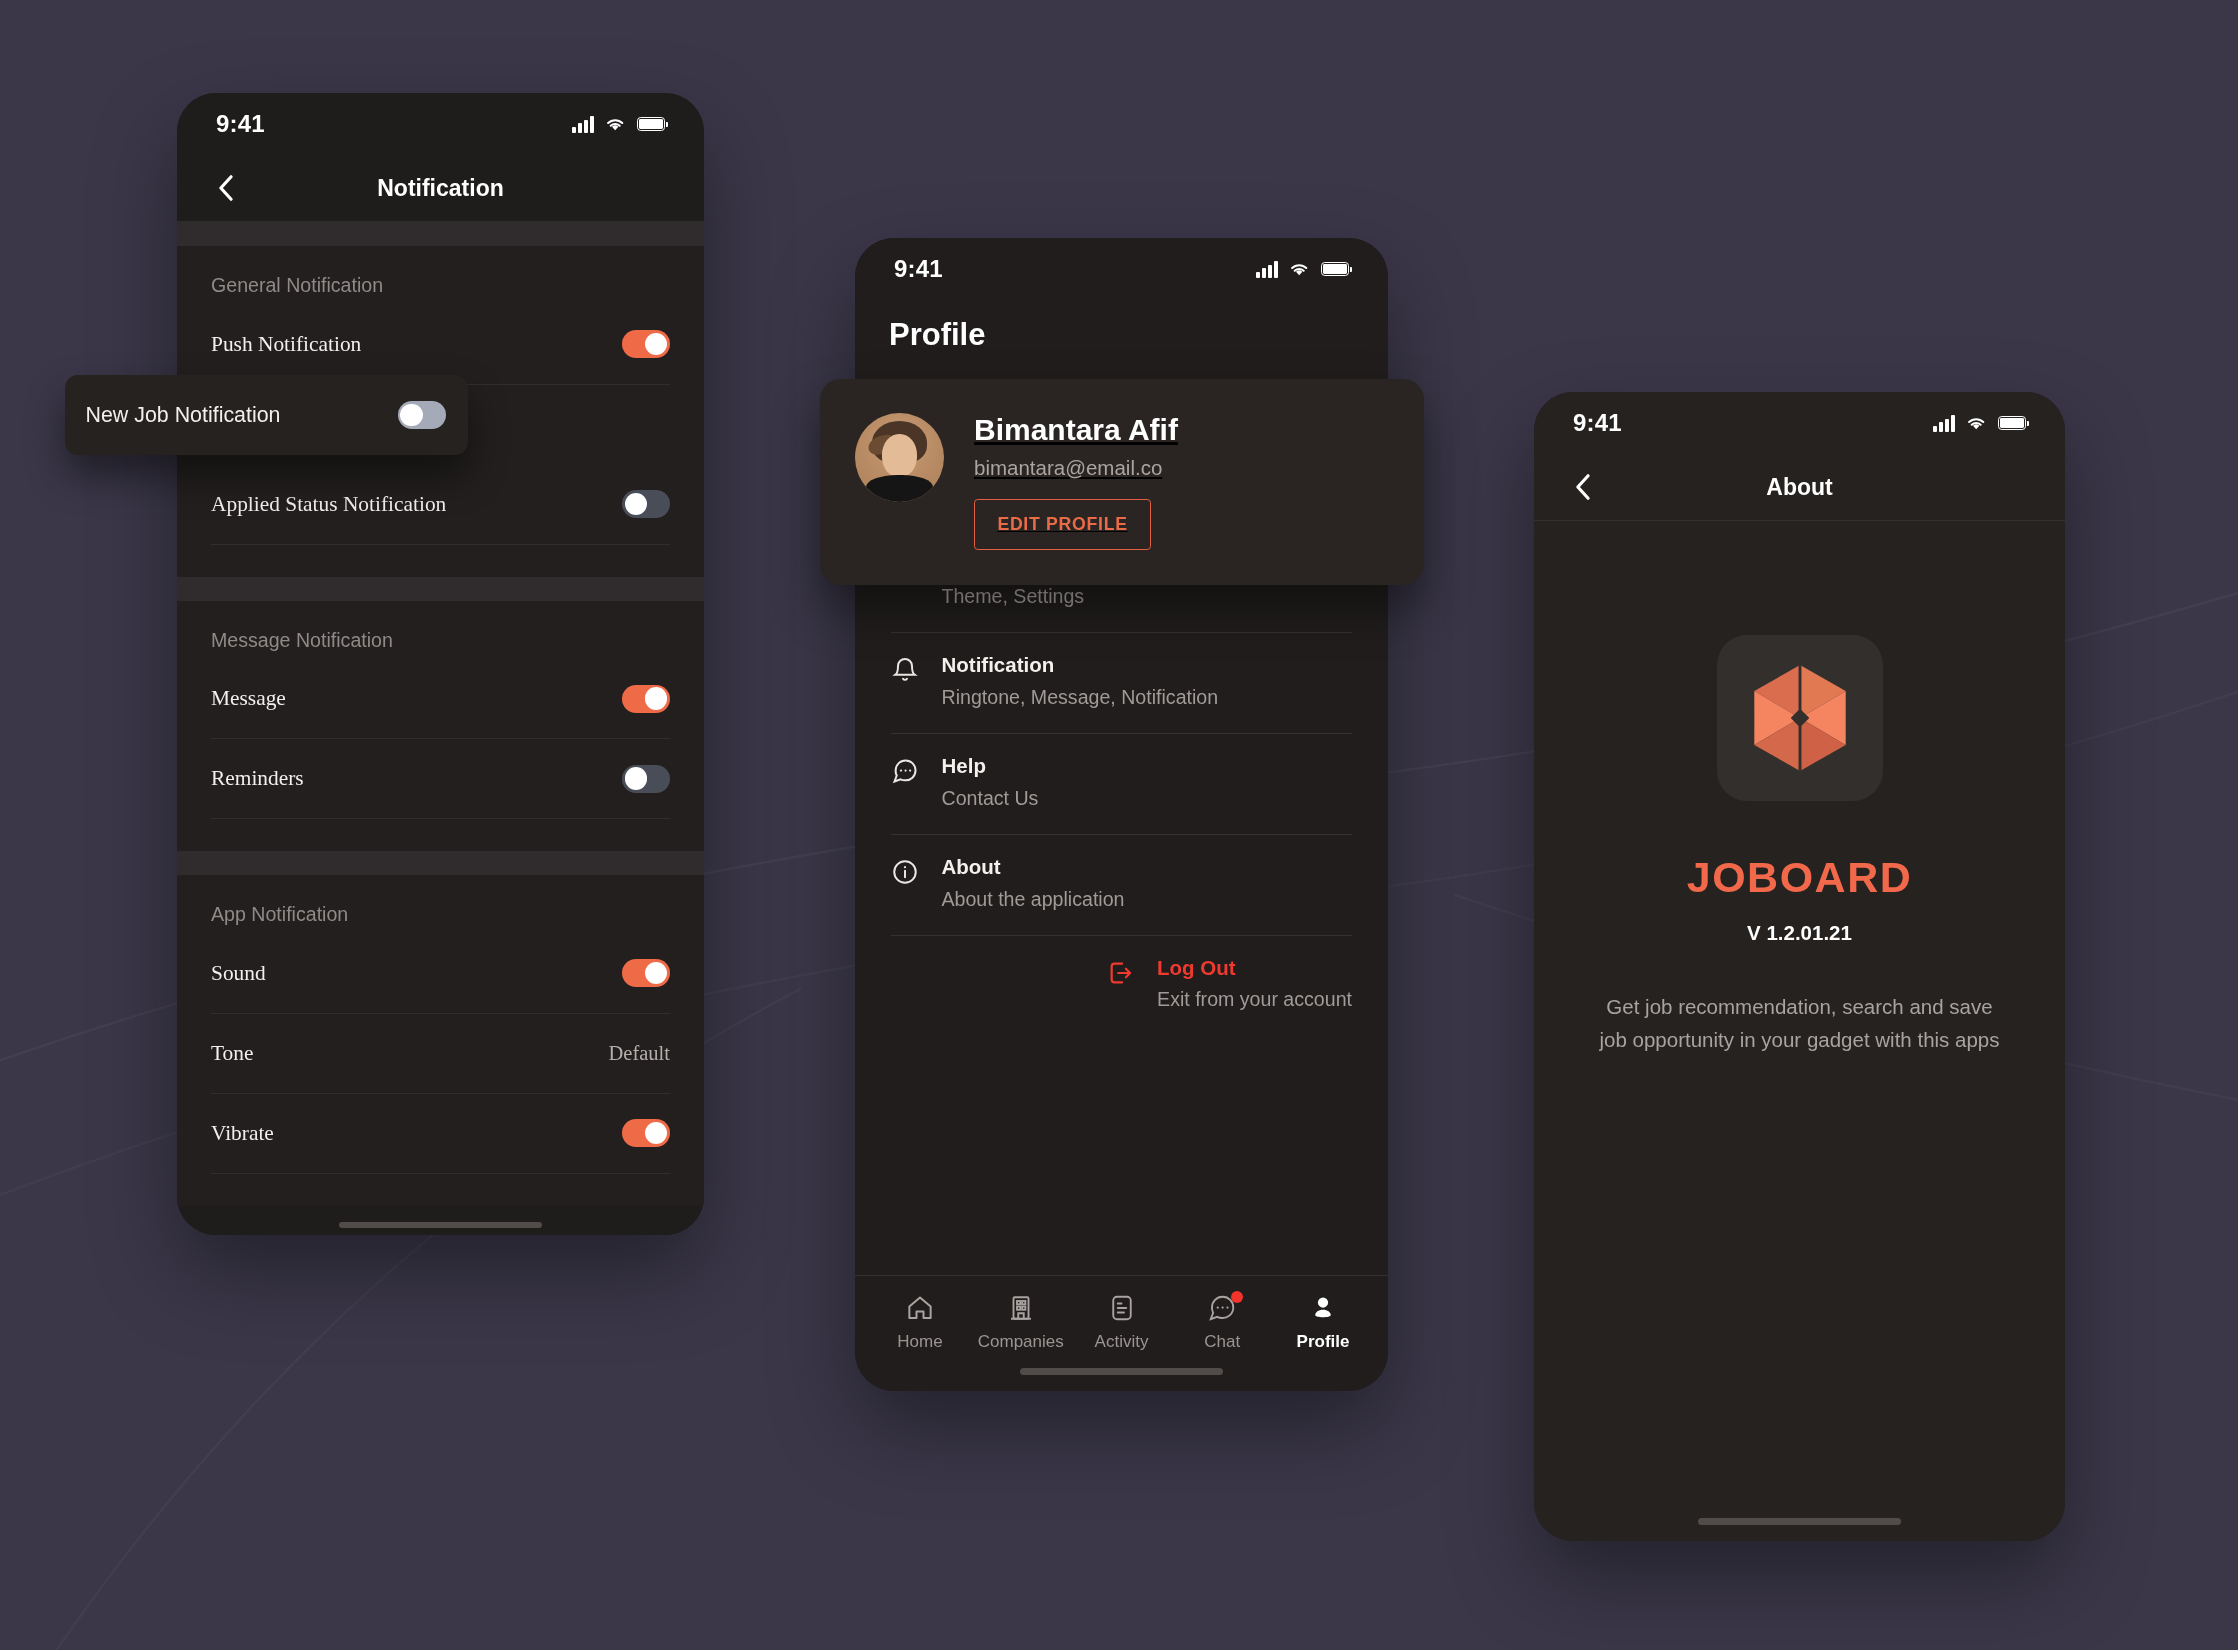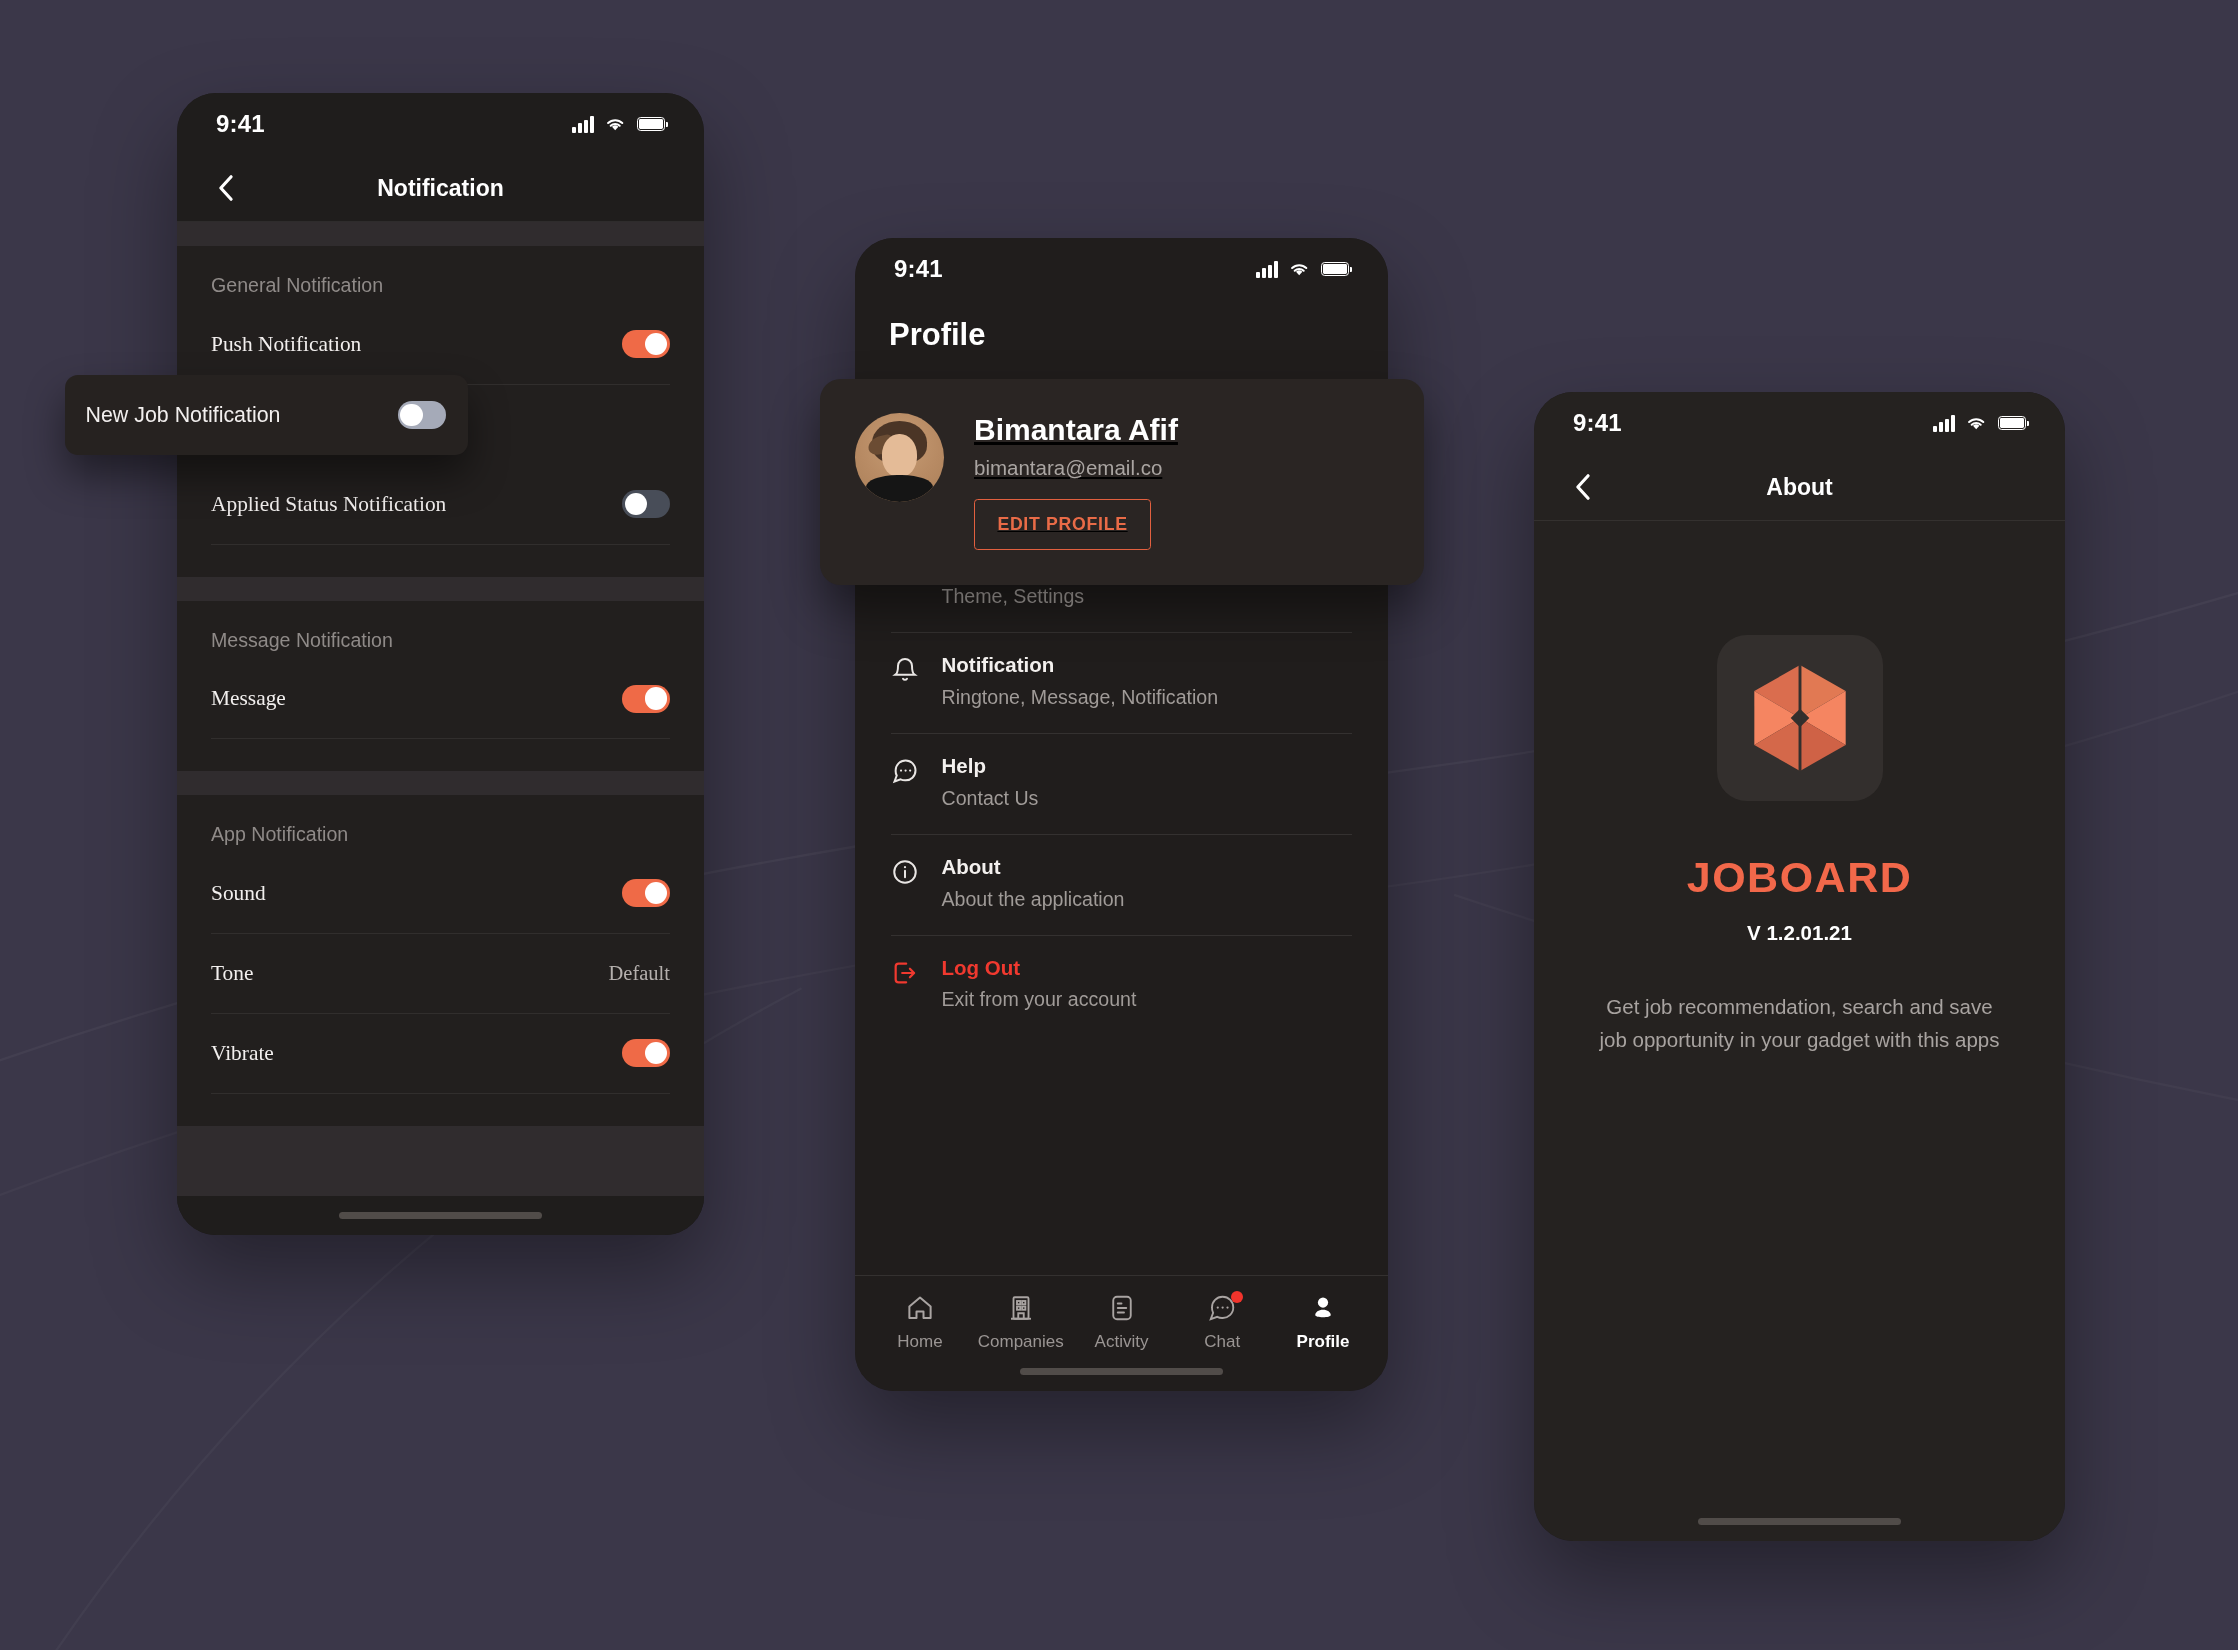--- a/index.html
+++ b/index.html
@@ -131,21 +131,21 @@
   .profile-name { color:#fff; font-size:30px; font-weight:bold; margin-bottom: 9.3px; }
   .profile-email { color:#aaa5a2; font-size:20.5px; margin-bottom: 18.6px; }
   .edit-btn {
     border: 1.9px solid #e2603f; background: transparent;
     color:#e96b47; font-size:17.7px; font-weight:bold; letter-spacing:0.7px;
     padding: 14px 22.4px; border-radius: 3.7px; cursor:pointer; align-self:flex-start;
     font-family:"Liberation Sans", sans-serif;
   }
   .menu-list { padding: 0 36px; margin-top: 138px; flex:1 1 auto; }
   .menu-item { display:flex; gap:20.5px; padding: 20.5px 0 24px; border-bottom:0.9px solid rgba(255,255,255,.09); cursor:pointer; }
-  .menu-item:last-child { border-bottom:none; }
+  .menu-item:last-child { border-bottom:none;justify-content:flex-end; }
   .menu-ic { width:30px; flex:0 0 auto; padding-top:2.8px; }
   .menu-txt { display:flex; flex-direction:column; gap:8.4px; }
   .menu-title { color:#f3f0ee; font-size:20.5px; font-weight:bold; }
   .menu-sub { color:#a09b98; font-size:19.6px; }
   .menu-item.danger .menu-title { color:#f0392f; }
 
   .tabbar { flex:0 0 auto; border-top:0.9px solid rgba(255,255,255,.09); padding: 17px 24px 0; display:flex; justify-content:space-between; }
   .tab { display:flex; flex-direction:column; align-items:center; gap:9.3px; width:82px; cursor:pointer; position:relative; }
   .tab .tlabel { font-size:17px; color:#9a9593; }
   .tab.active .tlabel { color:#fff; font-weight:bold; }
@@ -228,20 +228,26 @@
       <div class="pad-bottom"></div>
     </div>
 
     <div class="sec-gap"></div>
 
     <div class="settings-group">
       <div class="group-title">Message Notification</div>
       <div class="row">
         <span class="row-label">Message</span>
         <span class="toggle on">
+            <i></i>
+          </span>
+      </div>
+      <div class="row">
+        <span class="row-label">Reminders</span>
+        <span class="toggle off">
             <i></i>
           </span>
       </div>
       <div class="pad-bottom"></div>
     </div>
 
     <div class="sec-gap"></div>
 
     <div class="settings-group">
       <div class="group-title">App Notification</div>

